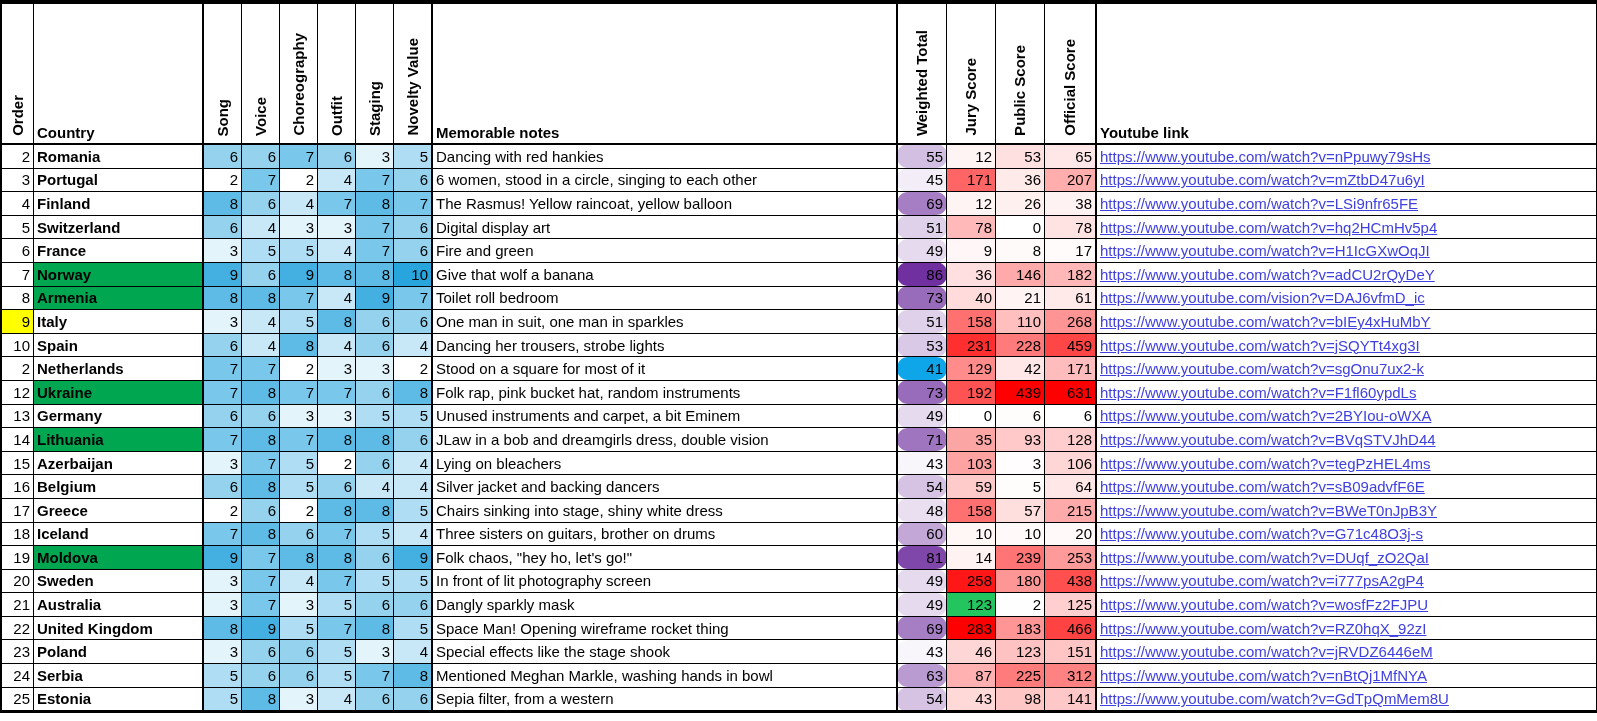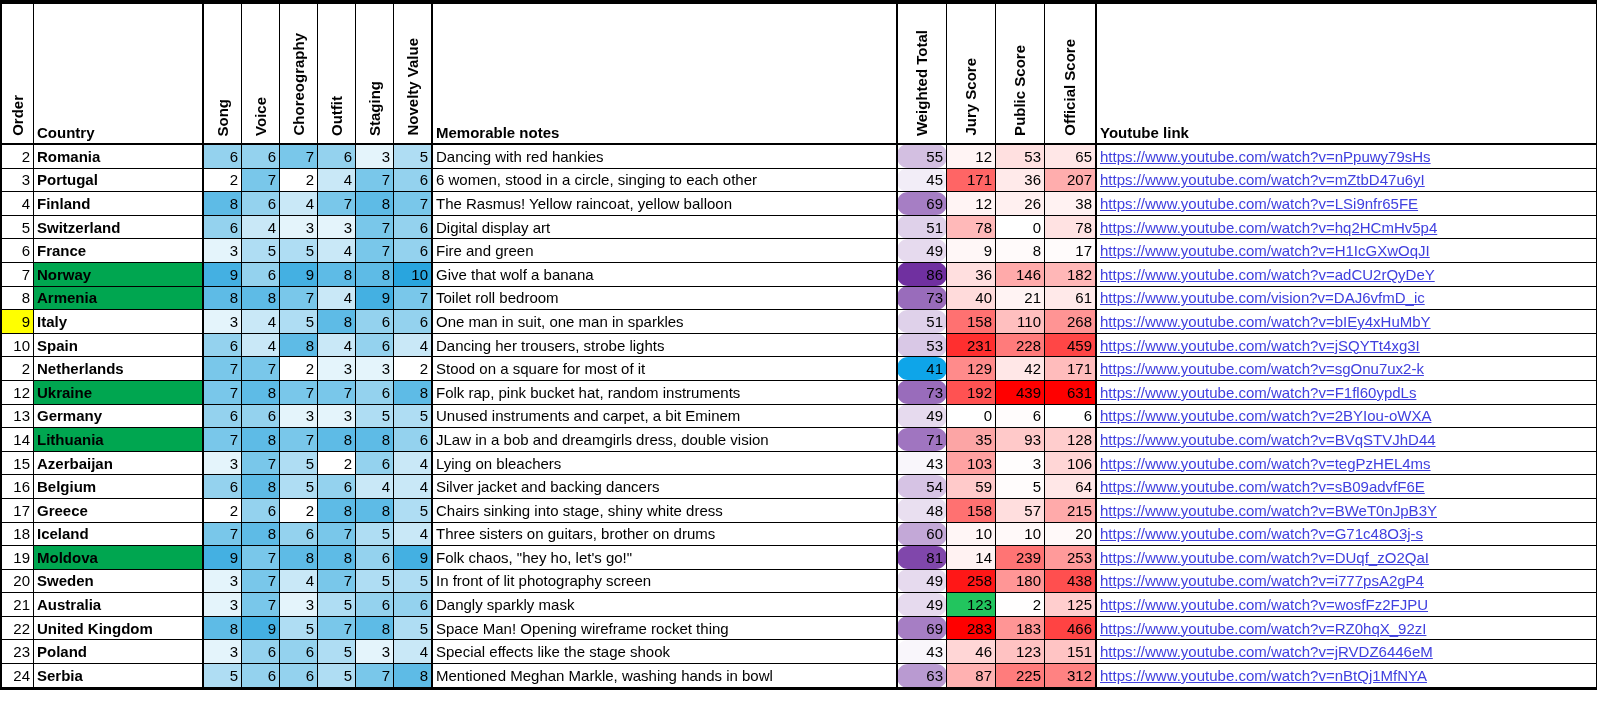--- a/index.html
+++ b/index.html
@@ -431,15 +431,31 @@
           <td class="num" style="background: rgb(175, 221, 243);">5</td>
           <td class="num" style="background: rgb(121, 199, 234);">7</td>
           <td class="num" style="background: rgb(94, 187, 230);">8</td>
           <td class="notes-cell bl2">Mentioned Meghan Markle, washing hands in bowl</td>
           <td class="num bold bl2" style="background: rgb(185, 154, 209);">63</td>
           <td class="num" style="background: rgb(255, 177, 177);">87</td>
           <td class="num" style="background: rgb(255, 124, 124);">225</td>
           <td class="num" style="background: rgb(255, 130, 130);">312</td>
           <td class="link-cell bl2"><a href="#" style="color: rgb(64, 64, 223);">https://www.youtube.com/watch?v=nBtQj1MfNYA</a></td>
         </tr>
+        <tr>
+          <td class="num">25</td>
+          <td class="country-cell">Estonia</td>
+          <td class="num bl2" style="background: rgb(175, 221, 243);">5</td>
+          <td class="num" style="background: rgb(94, 187, 230);">8</td>
+          <td class="num" style="background: rgb(228, 244, 251);">3</td>
+          <td class="num" style="background: rgb(201, 232, 247);">4</td>
+          <td class="num" style="background: rgb(148, 210, 238);">6</td>
+          <td class="num" style="background: rgb(148, 210, 238);">6</td>
+          <td class="notes-cell bl2">Sepia filter, from a western</td>
+          <td class="num bold bl2" style="background: rgb(214, 195, 228);">54</td>
+          <td class="num" style="background: rgb(255, 216, 216);">43</td>
+          <td class="num" style="background: rgb(255, 198, 198);">98</td>
+          <td class="num" style="background: rgb(255, 200, 200);">141</td>
+          <td class="link-cell bl2"><a href="#" style="color: rgb(64, 64, 223);">https://www.youtube.com/watch?v=GdTpQmMem8U</a></td>
+        </tr>
       </tbody>
   </table>
 </div>
 
 </body></html>

